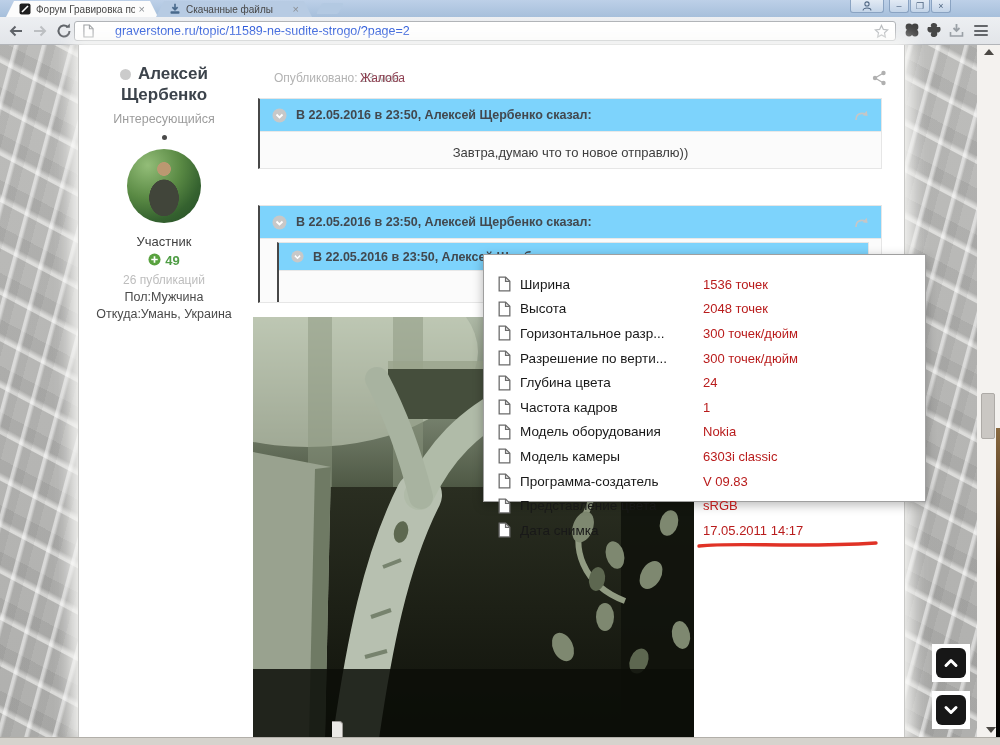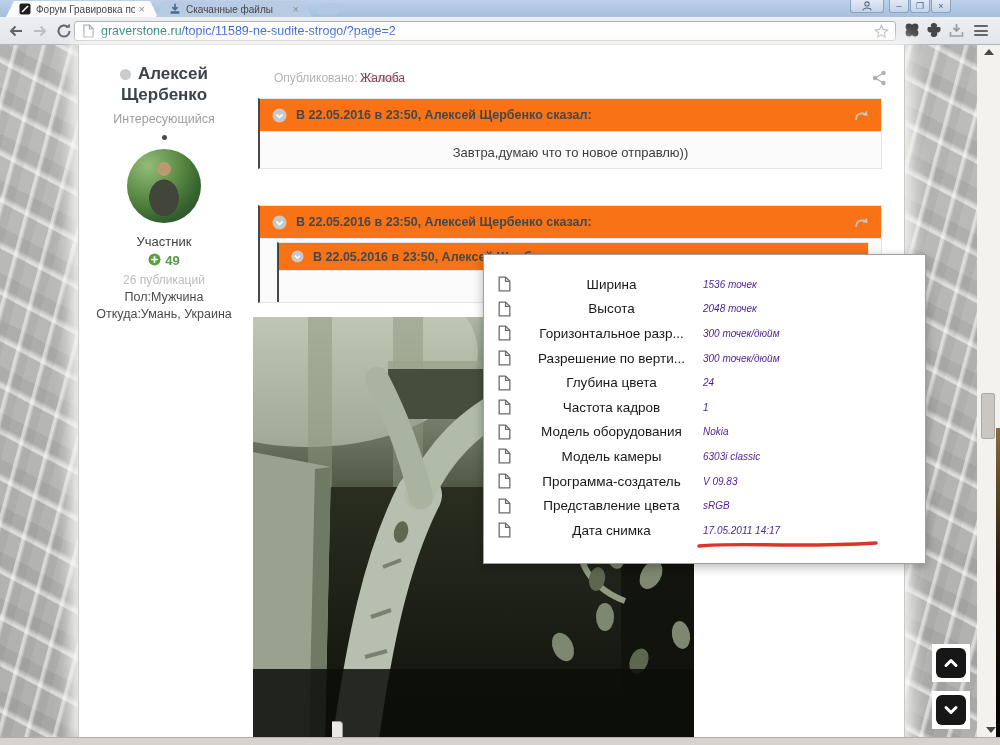--- a/index.html
+++ b/index.html
@@ -29,21 +29,21 @@
   .btn-close{left:931px;width:20px;}
   .winglyph{font-size:9px;color:#4d6480;line-height:9px;}
 
   .toolbar{position:absolute;left:0;top:17px;width:1000px;height:28px;
     background:linear-gradient(#edeff2,#e2e5e9);border-bottom:1px solid #b2b5b9;box-sizing:border-box;}
   .tbicon{position:absolute;width:18px;height:18px;top:22px;}
   .addressbar{position:absolute;left:74px;top:21px;width:822px;height:20px;
     background:#fff;border:1px solid #b0b3b7;border-radius:3px;box-sizing:border-box;
     display:flex;align-items:center;padding:0 26px 0 8px;}
   .url{font-size:12.5px;white-space:nowrap;overflow:hidden;}
-  .url .domain{color:#0f766e;}
+  .url .domain{color:#1d4ed8;margin-left:14px;}
   .url .path{color:#1d4ed8;}
   .star{position:absolute;left:874px;top:24px;}
   .menu-bars{position:absolute;left:974px;top:25px;width:14px;height:11px;}
   .menu-bars div{height:2px;background:#63666a;margin-bottom:2.5px;border-radius:1px;}
 
   
   .marble{position:absolute;left:0;top:45px;width:1000px;height:692px;background:#b5b5b3;
     background-image:
       repeating-linear-gradient(105deg,rgba(255,255,255,0) 0 13px,rgba(255,255,255,.5) 14px 16px,rgba(60,60,60,.06) 19px 27px),
       repeating-linear-gradient(28deg,rgba(255,255,255,0) 0 21px,rgba(252,252,250,.55) 22px 24px,rgba(40,40,40,.07) 29px 41px),
@@ -80,40 +80,40 @@
   .p-posts{margin-top:5px;font-size:12px;color:#bdbdbd;}
   .p-line{margin-top:3px;font-size:12.5px;color:#4a4a4a;}
 
   
   .post-meta{position:absolute;left:274px;top:71px;font-size:12px;color:#b3b3b3;}
   .report-link{position:absolute;left:360px;top:71px;font-size:12px;color:#8e3e50;cursor:pointer;}
   .share{position:absolute;left:872px;top:70px;}
 
   .quote{position:absolute;background:#fbfbfb;border:1px solid #e6e6e6;
     border-left:2px solid #474747;box-sizing:border-box;overflow:hidden;}
-  .qhead{height:33px;background:#f97316;border-bottom:1px solid #e8e8e8;
+  .qhead{height:33px;background:#7dd3fc;border-bottom:1px solid #e8e8e8;
     display:flex;align-items:center;padding:0 12px;box-sizing:border-box;}
   .qhead.small{height:28px;}
   .qtitle{font-size:12.5px;font-weight:bold;color:#42484e;margin-left:9px;white-space:nowrap;}
   .qarrow{margin-left:auto;}
   .qbody{padding:13px 12px;font-size:13px;color:#3d3d3d;text-align:center;}
   .quote1{left:258px;top:98px;width:624px;height:71px;}
   .quote2{left:258px;top:205px;width:624px;height:98px;}
   .quote-nested{position:absolute;left:17px;top:36px;width:592px;height:62px;}
 
   
   .photo{position:absolute;left:253px;top:317px;width:441px;height:420px;overflow:hidden;background:#1d2118;}
 
   
-  .props{position:absolute;left:483px;top:254px;width:443px;height:310px;background:#fff;
+  .props{position:absolute;left:483px;top:254px;width:443px;height:248px;background:#fff;
     border:1px solid #9f9f9f;box-shadow:0 3px 10px rgba(0,0,0,.28);box-sizing:border-box;
-    padding-top:17px;text-align:center;}
+    padding-top:17px;}
   .prop-row{position:relative;display:flex;align-items:center;height:24.6px;padding-left:14px;}
   .prop-label{font-size:13.5px;color:#181818;width:183px;margin-left:9px;white-space:nowrap;}
-  .prop-value{font-size:10px;color:#4c1d95;white-space:nowrap;font-style:italic;}
+  .prop-value{font-size:13px;color:#b91c1c;white-space:nowrap;}
   .red-underline{position:absolute;left:212px;bottom:-7px;width:184px;height:10px;display:none;}
 
   
   .scrollbtn{position:absolute;left:932px;width:38px;height:38px;background:#fff;cursor:pointer;}
   .scrollbtn .inner{margin:4px;width:30px;height:30px;background:#171717;border-radius:6px;
     display:flex;align-items:center;justify-content:center;}
   .sb-top{top:644px;} .sb-bottom{top:691px;}
 
   .statusbub{position:absolute;left:0;top:716px;width:333px;height:21px;background:#ebe9e6;
     border:1px solid #9d9a96;border-left:none;border-bottom:none;border-radius:0 4px 0 0;

